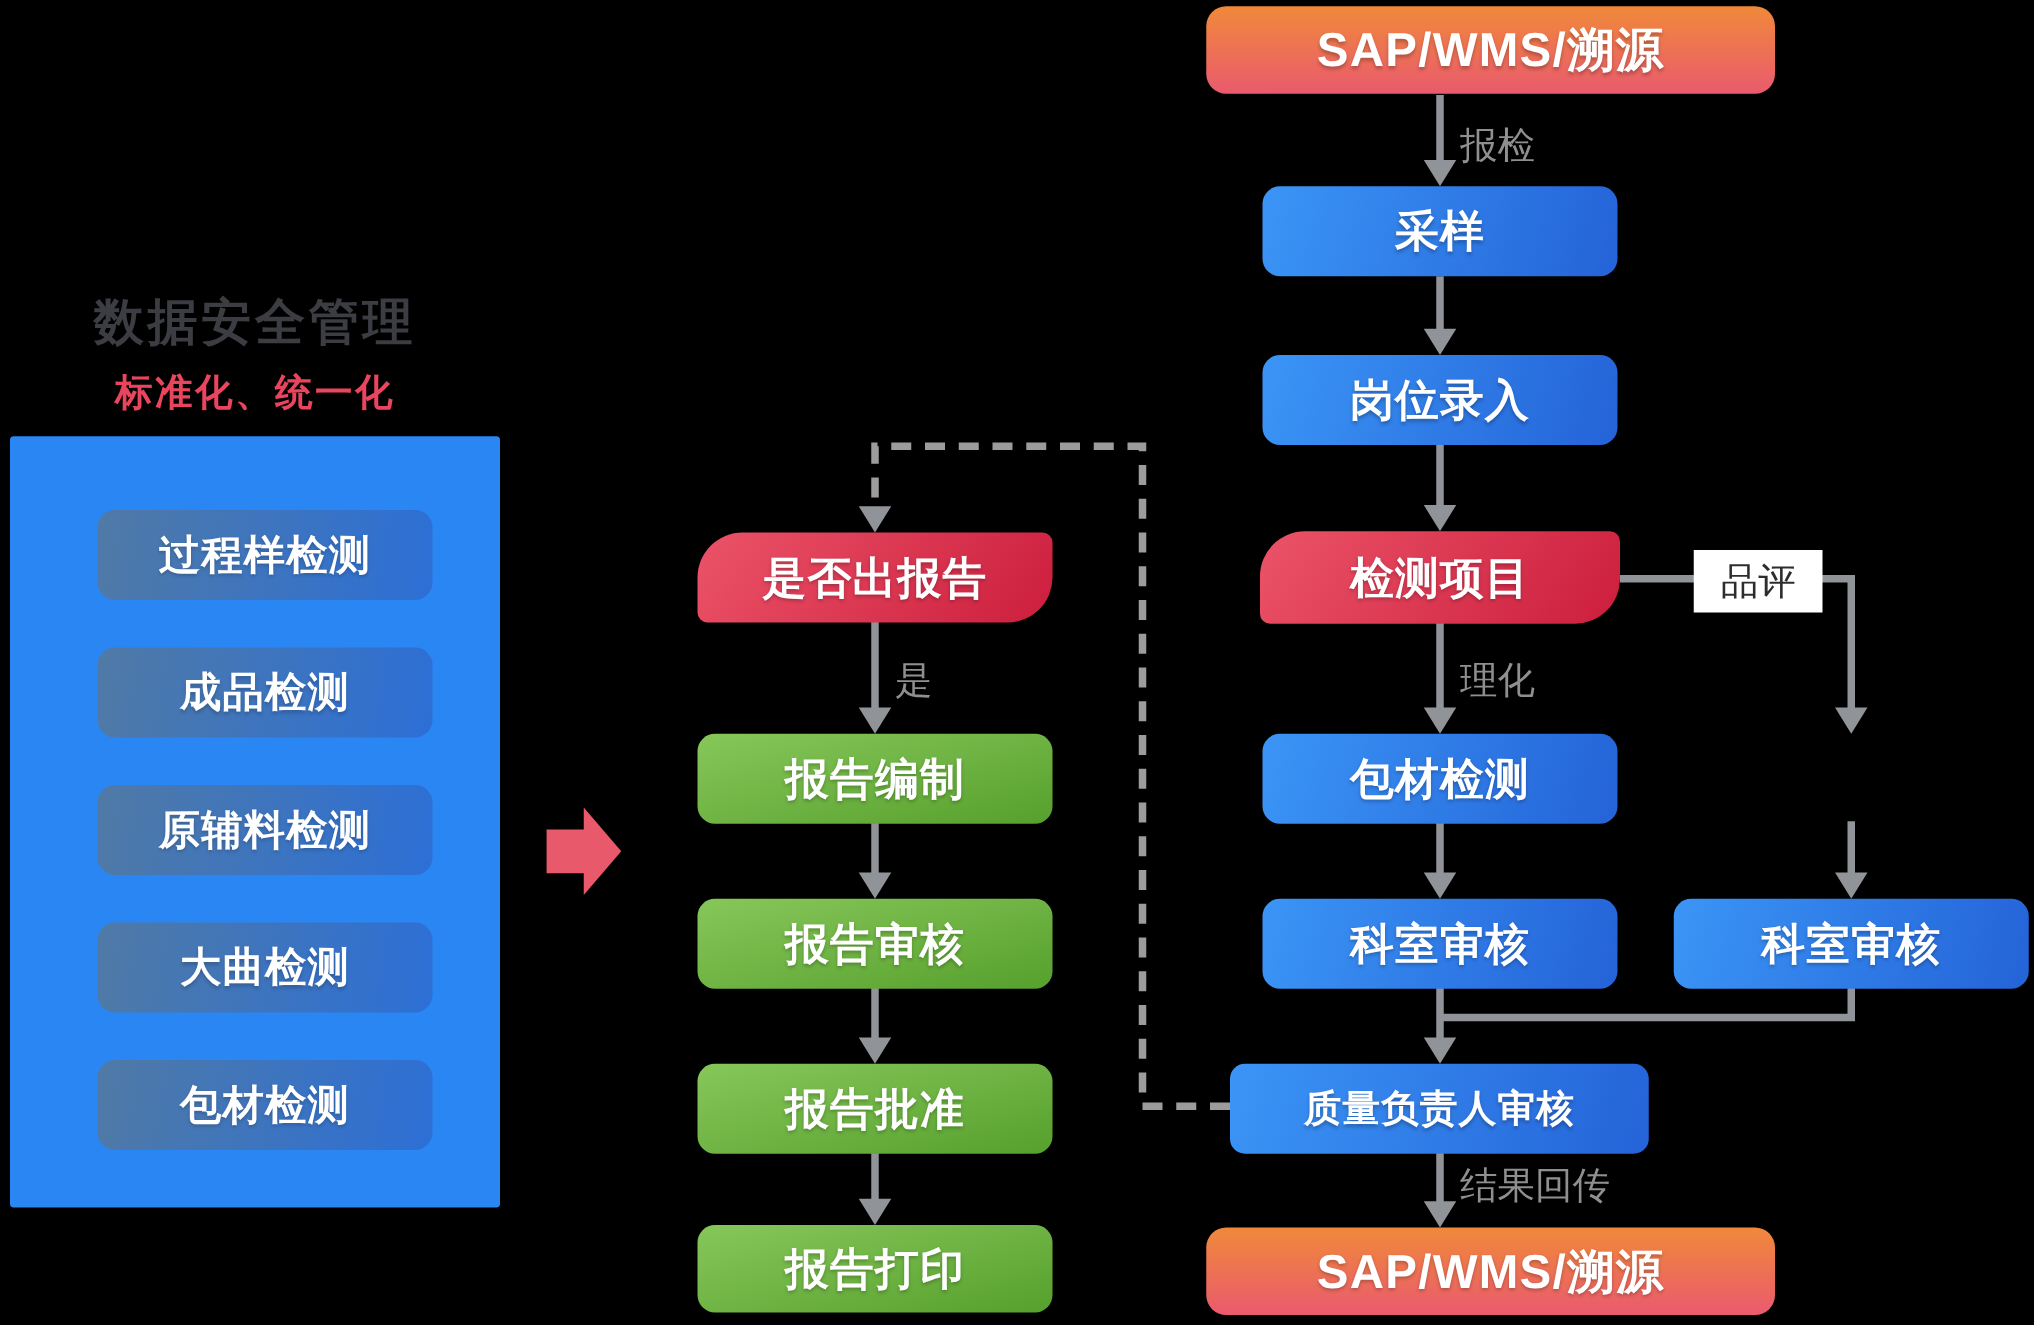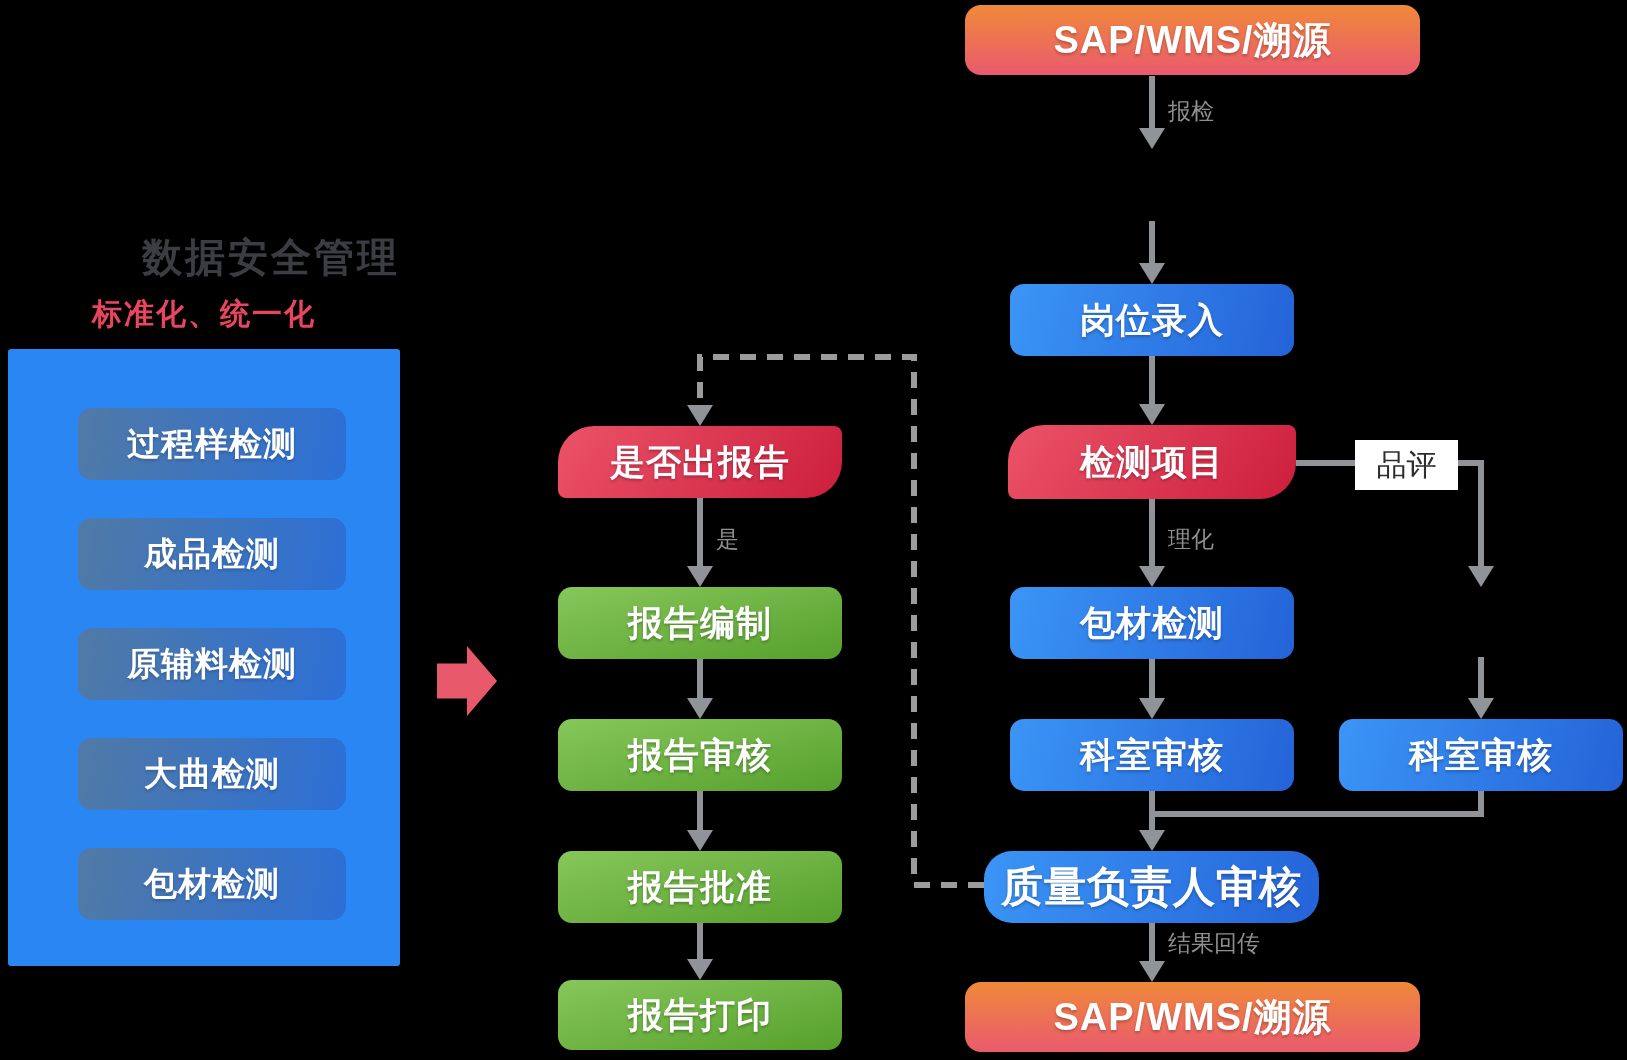--- a/index.html
+++ b/index.html
@@ -26,26 +26,26 @@
     font-size: 35px;
     border-radius: 14px;
     z-index: 2;
     text-shadow: 0 2px 3px rgba(0,0,0,0.25);
     letter-spacing: 1px;
   }
   .node.blue   { background: linear-gradient(105deg, #3b95f6 0%, #2463d8 100%); }
   .node.green  { background: linear-gradient(165deg, #87c75a 0%, #56a02d 100%); }
   .node.orange { background: linear-gradient(180deg, #f0893a 0%, #ea5a6e 100%); border-radius: 16px; font-size: 38px; margin-left: 40px; }
   .node.red    { background: linear-gradient(125deg, #eb5368 0%, #cc1e3d 100%); border-radius: 36px 8px 36px 8px; }
-  .node.quality { font-size: 42px; border-radius: 28px; }
+  .node.quality { font-size: 30px; border-radius: 12px; }
   .edge-label {
     position: absolute;
     z-index: 3;
     color: #8f8f8f;
-    font-size: 23px;
+    font-size: 30px;
     font-weight: 500;
     white-space: nowrap;
   }
   .tasting-label {
     position: absolute;
     z-index: 3;
     background: #ffffff;
     color: #2d2d2d;
     font-size: 30px;
     font-weight: 500;
@@ -74,21 +74,21 @@
     align-items: center;
     justify-content: center;
     z-index: 3;
     text-shadow: 0 2px 3px rgba(0,0,0,0.2);
     letter-spacing: 1px;
   }
   .lp-title {
     position: absolute;
     left: 8px; top: 230px;
     width: 392px;
-    text-align: right;
+    text-align: center;
     color: #3b3d42;
     font-size: 40px;
     font-weight: 700;
     z-index: 2;
     letter-spacing: 3px;
   }
   .lp-subtitle {
     position: absolute;
     left: 8px; top: 294px;
     width: 392px;
@@ -158,20 +158,21 @@
   <div class="left-panel"></div>
   <div class="lp-item" style="top:408px">过程样检测</div>
   <div class="lp-item" style="top:518px">成品检测</div>
   <div class="lp-item" style="top:628px">原辅料检测</div>
   <div class="lp-item" style="top:738px">大曲检测</div>
   <div class="lp-item" style="top:848px">包材检测</div>
 
   <div class="big-arrow"></div>
 
   <div class="node orange" style="left:925px; top:5px; width:455px; height:70px">SAP/WMS/溯源</div>
+  <div class="node blue" style="left:1010px; top:149px; width:284px; height:72px">采样</div>
   <div class="node blue" style="left:1010px; top:284px; width:284px; height:72px">岗位录入</div>
   <div class="node red" style="left:1008px; top:425px; width:288px; height:74px">检测项目</div>
   <div class="node blue" style="left:1010px; top:587px; width:284px; height:72px">包材检测</div>
   <div class="node blue" style="left:1010px; top:719px; width:284px; height:72px">科室审核</div>
   <div class="node blue quality" style="left:984px; top:851px; width:335px; height:72px">质量负责人审核</div>
   <div class="node orange" style="left:925px; top:982px; width:455px; height:70px">SAP/WMS/溯源</div>
 
   <div class="node blue" style="left:1339px; top:719px; width:284px; height:72px">科室审核</div>
 
   <div class="node red" style="left:558px; top:426px; width:284px; height:72px">是否出报告</div>

